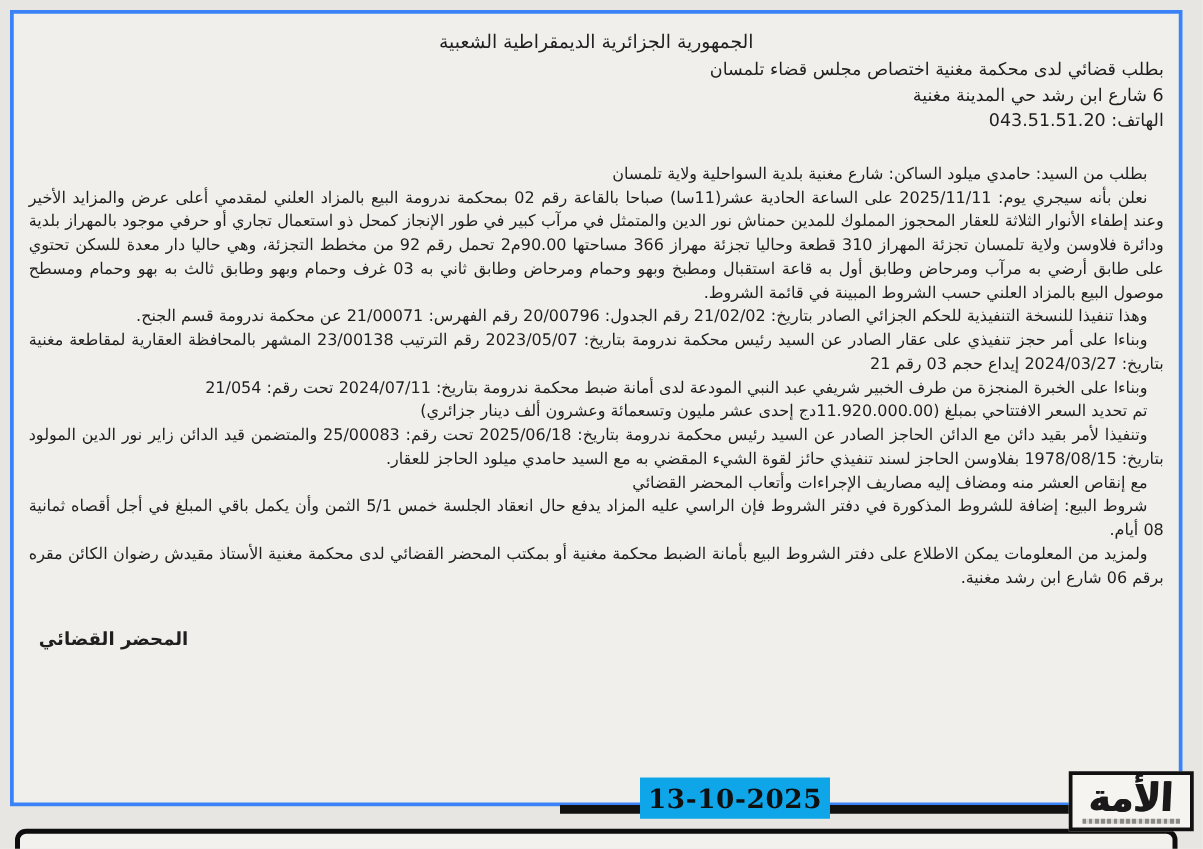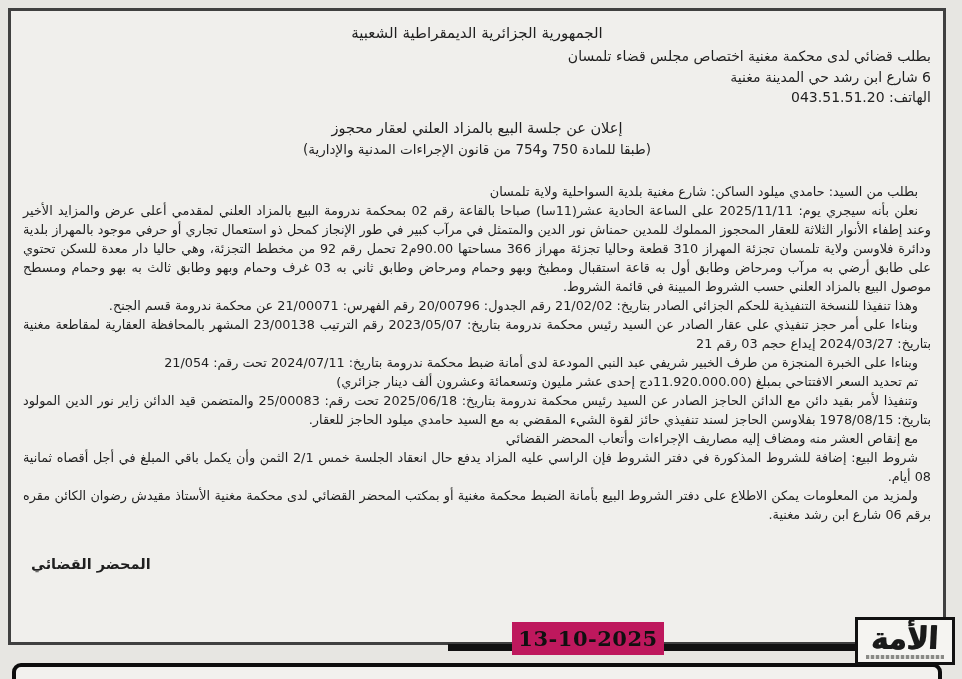--- a/index.html
+++ b/index.html
@@ -4,38 +4,38 @@
 <style>
   html,body{margin:0;padding:0;}
   body{
     width:962px;height:679px;position:relative;overflow:hidden;
     background:#e7e6e2;
     font-family:"DejaVu Sans","Liberation Sans",sans-serif;
     color:#1f1f1f;
   }
   .frame{
     position:absolute;left:8px;top:8px;width:938px;height:637px;
-    border:3px solid #404040;background:#f0efec;
+    border:3px solid #3b82f6;background:#f0efec;
     direction:rtl;box-sizing:border-box;padding:10px 12px 0 12px;
   }
   .republic{text-align:center;font-size:15px;line-height:20px;margin-top:2px;}
   .officer{text-align:right;font-size:14px;line-height:20.5px;margin-top:3px;}
   .title-block{text-align:center;margin-top:10px;line-height:21px;}
   .doc-title{font-size:14.5px;}
   .doc-subtitle{font-size:13.5px;}
   .bodytext{margin-top:22px;font-size:12.8px;line-height:19px;text-align:justify;}
   .bodytext p{margin:0;text-indent:13px;}
   .signature{margin-top:32px;margin-right:6px;text-align:left;font-weight:bold;font-size:14.5px;padding-left:8px;}
   
   .bar{position:absolute;background:#111;height:7px;top:644px;z-index:3;}
   .bar-left{left:448px;width:70px;}
   .bar-right{left:662px;width:196px;}
   .date-patch{
     position:absolute;left:512px;top:622px;width:152px;height:33px;z-index:4;
-    background:#be185d;display:flex;align-items:center;justify-content:center;
+    background:#0ea5e9;display:flex;align-items:center;justify-content:center;
   }
   .pub-date{
     font-family:"DejaVu Serif","Liberation Serif",serif;
     font-weight:bold;font-size:21px;letter-spacing:.5px;color:#101010;
   }
   .logo-box{
     position:absolute;left:855px;top:617px;width:100px;height:48px;z-index:5;
     background:#f5f4f1;border:3px solid #111;box-sizing:border-box;
     display:flex;flex-direction:column;align-items:center;justify-content:center;
     direction:rtl;overflow:hidden;
@@ -59,35 +59,31 @@
 
 <div class="frame">
   <div class="republic">الجمهورية الجزائرية الديمقراطية الشعبية</div>
 
   <div class="officer">
     <div>بطلب قضائي لدى محكمة مغنية اختصاص مجلس قضاء تلمسان</div>
     <div>6 شارع ابن رشد حي المدينة مغنية</div>
     <div>الهاتف: 043.51.51.20</div>
   </div>
 
-  <div class="title-block">
-    <div class="doc-title">إعلان عن جلسة البيع بالمزاد العلني لعقار محجوز</div>
-    <div class="doc-subtitle">(طبقا للمادة 750 و754 من قانون الإجراءات المدنية والإدارية)</div>
-  </div>
 
   <div class="bodytext">
     <p>بطلب من السيد: حامدي ميلود الساكن: شارع مغنية بلدية السواحلية ولاية تلمسان</p>
     <p>نعلن بأنه سيجري يوم: 2025/11/11 على الساعة الحادية عشر(11سا) صباحا بالقاعة رقم 02 بمحكمة ندرومة البيع بالمزاد العلني لمقدمي أعلى عرض والمزايد الأخير وعند إطفاء الأنوار الثلاثة للعقار المحجوز المملوك للمدين حمناش نور الدين والمتمثل في مرآب كبير في طور الإنجاز كمحل ذو استعمال تجاري أو حرفي موجود بالمهراز بلدية ودائرة فلاوسن ولاية تلمسان تجزئة المهراز 310 قطعة وحاليا تجزئة مهراز 366 مساحتها 90.00م2 تحمل رقم 92 من مخطط التجزئة، وهي حاليا دار معدة للسكن تحتوي على طابق أرضي به مرآب ومرحاض وطابق أول به قاعة استقبال ومطبخ وبهو وحمام ومرحاض وطابق ثاني به 03 غرف وحمام وبهو وطابق ثالث به بهو وحمام ومسطح موصول البيع بالمزاد العلني حسب الشروط المبينة في قائمة الشروط.</p>
     <p>وهذا تنفيذا للنسخة التنفيذية للحكم الجزائي الصادر بتاريخ: 21/02/02 رقم الجدول: 20/00796 رقم الفهرس: 21/00071 عن محكمة ندرومة قسم الجنح.</p>
     <p>وبناءا على أمر حجز تنفيذي على عقار الصادر عن السيد رئيس محكمة ندرومة بتاريخ: 2023/05/07 رقم الترتيب 23/00138 المشهر بالمحافظة العقارية لمقاطعة مغنية بتاريخ: 2024/03/27 إيداع حجم 03 رقم 21</p>
     <p>وبناءا على الخبرة المنجزة من طرف الخبير شريفي عبد النبي المودعة لدى أمانة ضبط محكمة ندرومة بتاريخ: 2024/07/11 تحت رقم: 21/054</p>
     <p>تم تحديد السعر الافتتاحي بمبلغ (11.920.000.00دج إحدى عشر مليون وتسعمائة وعشرون ألف دينار جزائري)</p>
     <p>وتنفيذا لأمر بقيد دائن مع الدائن الحاجز الصادر عن السيد رئيس محكمة ندرومة بتاريخ: 2025/06/18 تحت رقم: 25/00083 والمتضمن قيد الدائن زاير نور الدين المولود بتاريخ: 1978/08/15 بفلاوسن الحاجز لسند تنفيذي حائز لقوة الشيء المقضي به مع السيد حامدي ميلود الحاجز للعقار.</p>
     <p>مع إنقاص العشر منه ومضاف إليه مصاريف الإجراءات وأتعاب المحضر القضائي</p>
-    <p>شروط البيع: إضافة للشروط المذكورة في دفتر الشروط فإن الراسي عليه المزاد يدفع حال انعقاد الجلسة خمس 2/1 الثمن وأن يكمل باقي المبلغ في أجل أقصاه ثمانية 08 أيام.</p>
+    <p>شروط البيع: إضافة للشروط المذكورة في دفتر الشروط فإن الراسي عليه المزاد يدفع حال انعقاد الجلسة خمس 5/1 الثمن وأن يكمل باقي المبلغ في أجل أقصاه ثمانية 08 أيام.</p>
     <p>ولمزيد من المعلومات يمكن الاطلاع على دفتر الشروط البيع بأمانة الضبط محكمة مغنية أو بمكتب المحضر القضائي لدى محكمة مغنية الأستاذ مقيدش رضوان الكائن مقره برقم 06 شارع ابن رشد مغنية.</p>
   </div>
 
   <div class="signature">المحضر القضائي</div>
 </div>
 
 <div class="bar bar-left"></div>
 <div class="bar bar-right"></div>
 
 <div class="date-patch">

